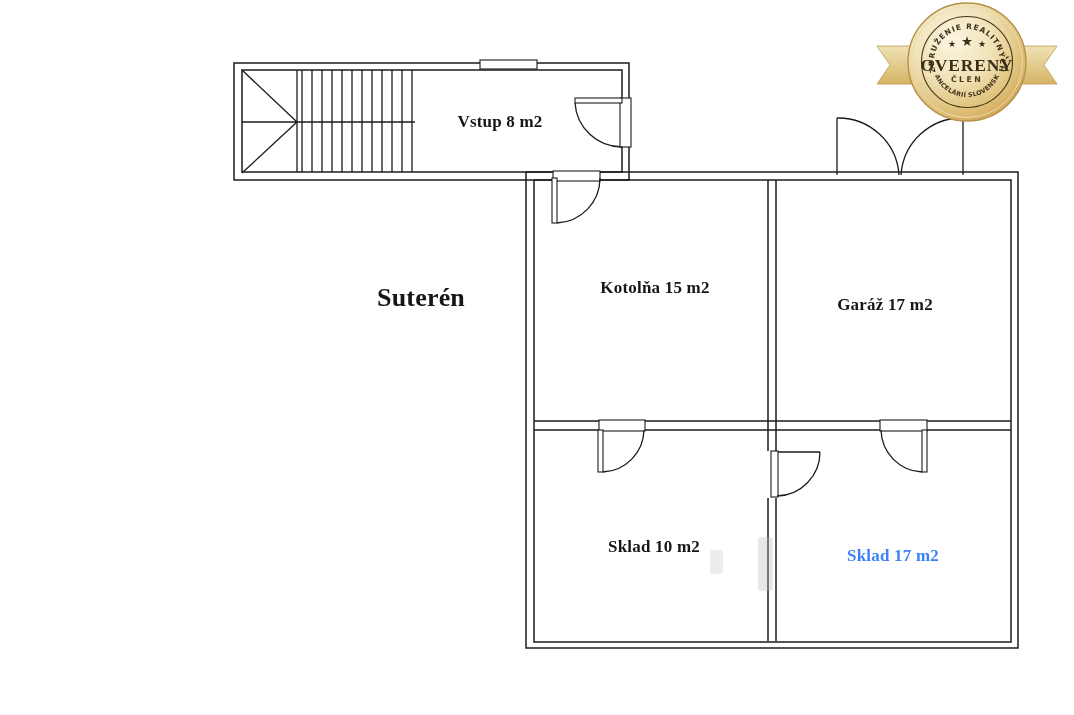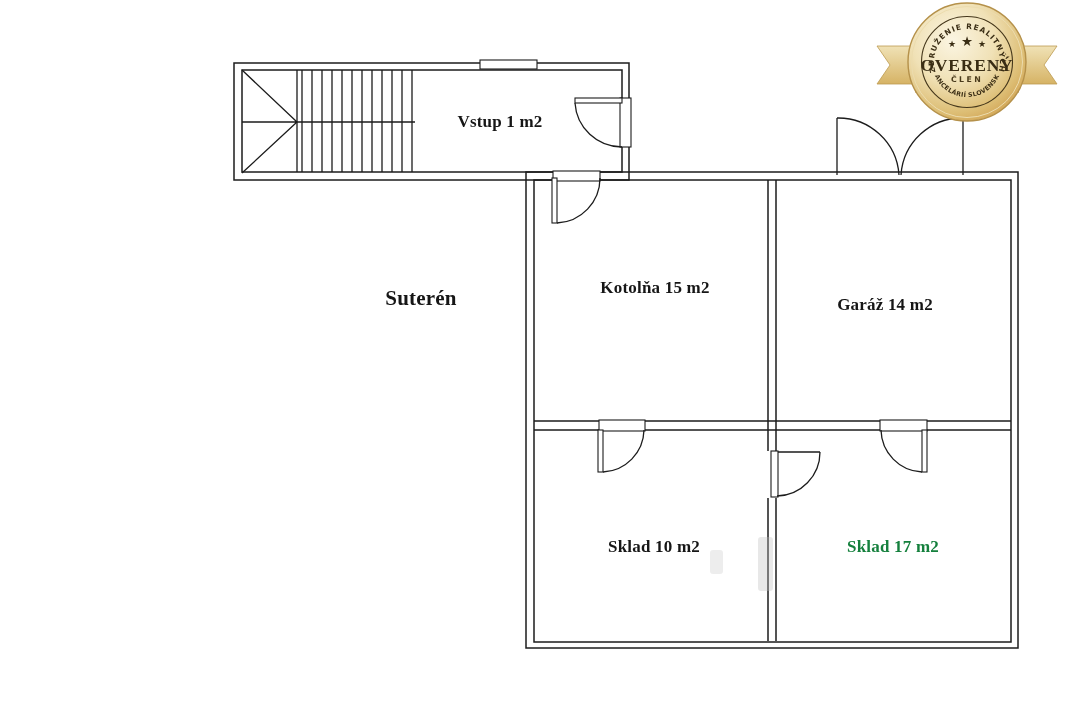--- a/index.html
+++ b/index.html
@@ -22,22 +22,22 @@
   svg.plan .leaf   { fill: #ffffff; stroke: #1c1c1c; stroke-width: 1.1; }
   .label {
     position: absolute;
     transform: translate(-50%, -50%);
     white-space: nowrap;
     font-weight: bold;
     color: #161616;
     font-size: 17px;
     letter-spacing: 0.2px;
   }
-  .label.big { font-size: 21px; }
-  .label.faded { color: #15803d; }
+  .label.big { font-size: 26px; }
+  .label.faded { color: #3b82f6; margin-top: 9px; }
   .wm {
     position: absolute;
     background: rgba(190,190,190,0.35);
     border-radius: 3px;
   }
   svg.badge {
     position: absolute;
     left: 860px; top: 0;
     width: 210px; height: 135px;
   }
@@ -96,23 +96,23 @@
         <path class="thin" d="M778,452 H820 M820,452 A44,44 0 0 1 777,496"></path>
       </g>
       <g>
         <path class="thin" d="M837,118 V175 M963,118 V175"></path>
         <path class="thin" d="M837,118 A61,61 0 0 1 899,175 M963,118 A61,61 0 0 0 901,175"></path>
       </g>
     </g>
   </svg>
 
   <div class="label big" style="left:421px; top:298px;">Suterén</div>
-  <div class="label" style="left:500px; top:122px;">Vstup 1 m2</div>
+  <div class="label" style="left:500px; top:122px;">Vstup 8 m2</div>
   <div class="label" style="left:655px; top:288px;">Kotolňa 15 m2</div>
-  <div class="label" style="left:885px; top:305px;">Garáž 14 m2</div>
+  <div class="label" style="left:885px; top:305px;">Garáž 17 m2</div>
   <div class="label" style="left:654px; top:547px;">Sklad 10 m2</div>
   <div class="label faded" style="left:893px; top:547px;">Sklad 17 m2</div>
 
   <div class="wm" style="left:758px; top:537px; width:15px; height:54px;"></div>
   <div class="wm" style="left:710px; top:550px; width:13px; height:24px; opacity:.8;"></div>
 
   <svg class="badge" viewBox="0 0 210 135" xmlns="http://www.w3.org/2000/svg">
     <defs>
       <radialGradient id="gFace" cx="38%" cy="32%" r="78%">
         <stop offset="0" stop-color="#fbf5e2"></stop>

